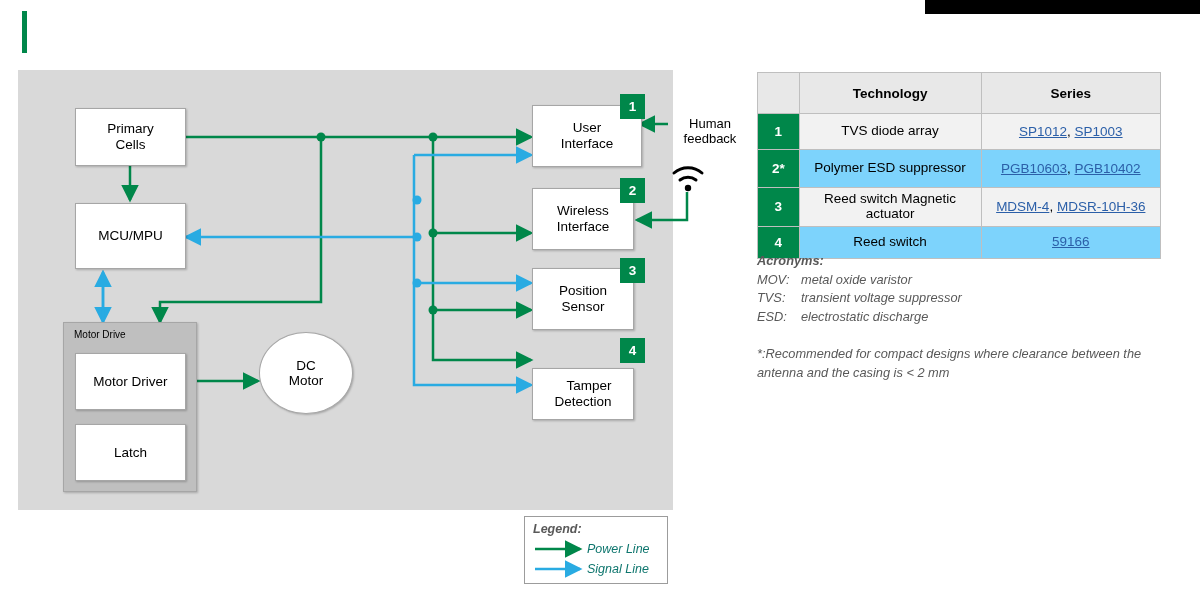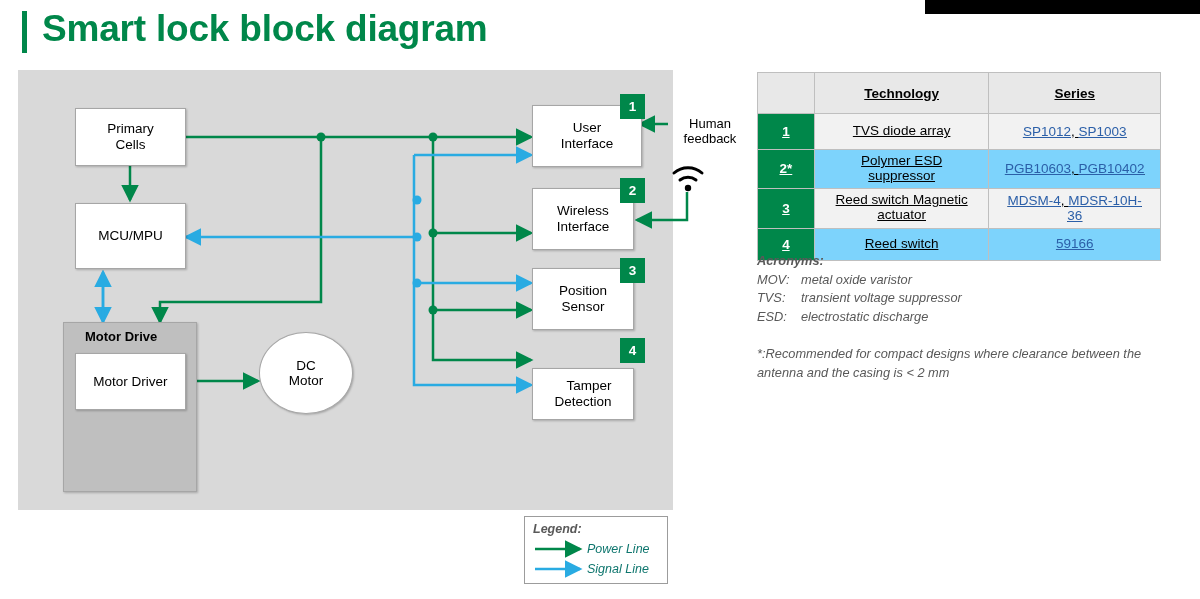--- a/index.html
+++ b/index.html
@@ -66,24 +66,23 @@
   .grp {
     position: absolute;
     background: #bfbfbf;
     border: 1px solid #a6a6a6;
     box-shadow: 1px 1px 2px rgba(0,0,0,0.22);
     box-sizing: border-box;
   }
   .grp-label {
     position: absolute;
     left: 10px; top: 6px;
-    font-size: 13px;
-    font-weight: bold;
+    font-size: 10px;
+    font-weight: normal;
     color: #000000;
-    margin-left: 11px;
   }
   .ellipse {
     position: absolute;
     background: #ffffff;
     border: 1px solid #a6a6a6;
     border-radius: 50%;
     display: flex;
     align-items: center;
     justify-content: center;
     text-align: center;
@@ -141,24 +140,23 @@
   
   .tbl {
     position: absolute;
     left: 757px; top: 72px;
     width: 404px;
     border-collapse: collapse;
     font-size: 13.5px;
   }
   .tbl td, .tbl th {
     border: 1px solid #bfbfbf;
-    padding: 4px 13px;
+    padding: 4px 2px;
     text-align: center;
     vertical-align: middle;
-    text-decoration: underline;
   }
   .tbl thead th {
     background: #e8e8e8;
     font-weight: bold;
     height: 32px;
     color: #000;
   }
   .tbl .idx {
     background: #00874a;
     color: #ffffff;
@@ -199,21 +197,20 @@
     line-height: 1.45;
   }
 </style>
 </head>
 <body>
 
 <div class="root">
 
   <div class="black-bar"></div>
   <div class="title-rule"></div>
-  <div class="title">Smart lock block diagram</div>
 
   <div class="canvas"></div>
 
   <svg class="wires">
     <defs>
       <marker id="ag" markerWidth="7" markerHeight="7" refX="6" refY="3.5" orient="auto">
         <polygon points="0,0 7,3.5 0,7" fill="#00874a"></polygon>
       </marker>
       <marker id="ab" markerWidth="7" markerHeight="7" refX="6" refY="3.5" orient="auto">
         <polygon points="0,0 7,3.5 0,7" fill="#29ABE2"></polygon>
@@ -268,20 +265,23 @@
   </div>
 
   <div class="grp" style="left:63px; top:322px; width:134px; height:170px;">
     <span class="grp-label">Motor Drive</span>
   </div>
 
   <div class="box" style="left:75px; top:353px; width:111px; height:57px;">
     <span>Motor Driver</span>
   </div>
 
+  <div class="box" style="left:75px; top:424px; width:111px; height:57px;">
+    <span>Latch</span>
+  </div>
 
   <div class="ellipse" style="left:259px; top:332px; width:92px; height:80px;">
     <span style="white-space:pre-line;">DC
 Motor</span>
   </div>
 
   <div class="box" style="left:532px; top:105px; width:110px; height:62px;">
     <span style="white-space:pre-line;">User
 Interface</span>
   </div>

